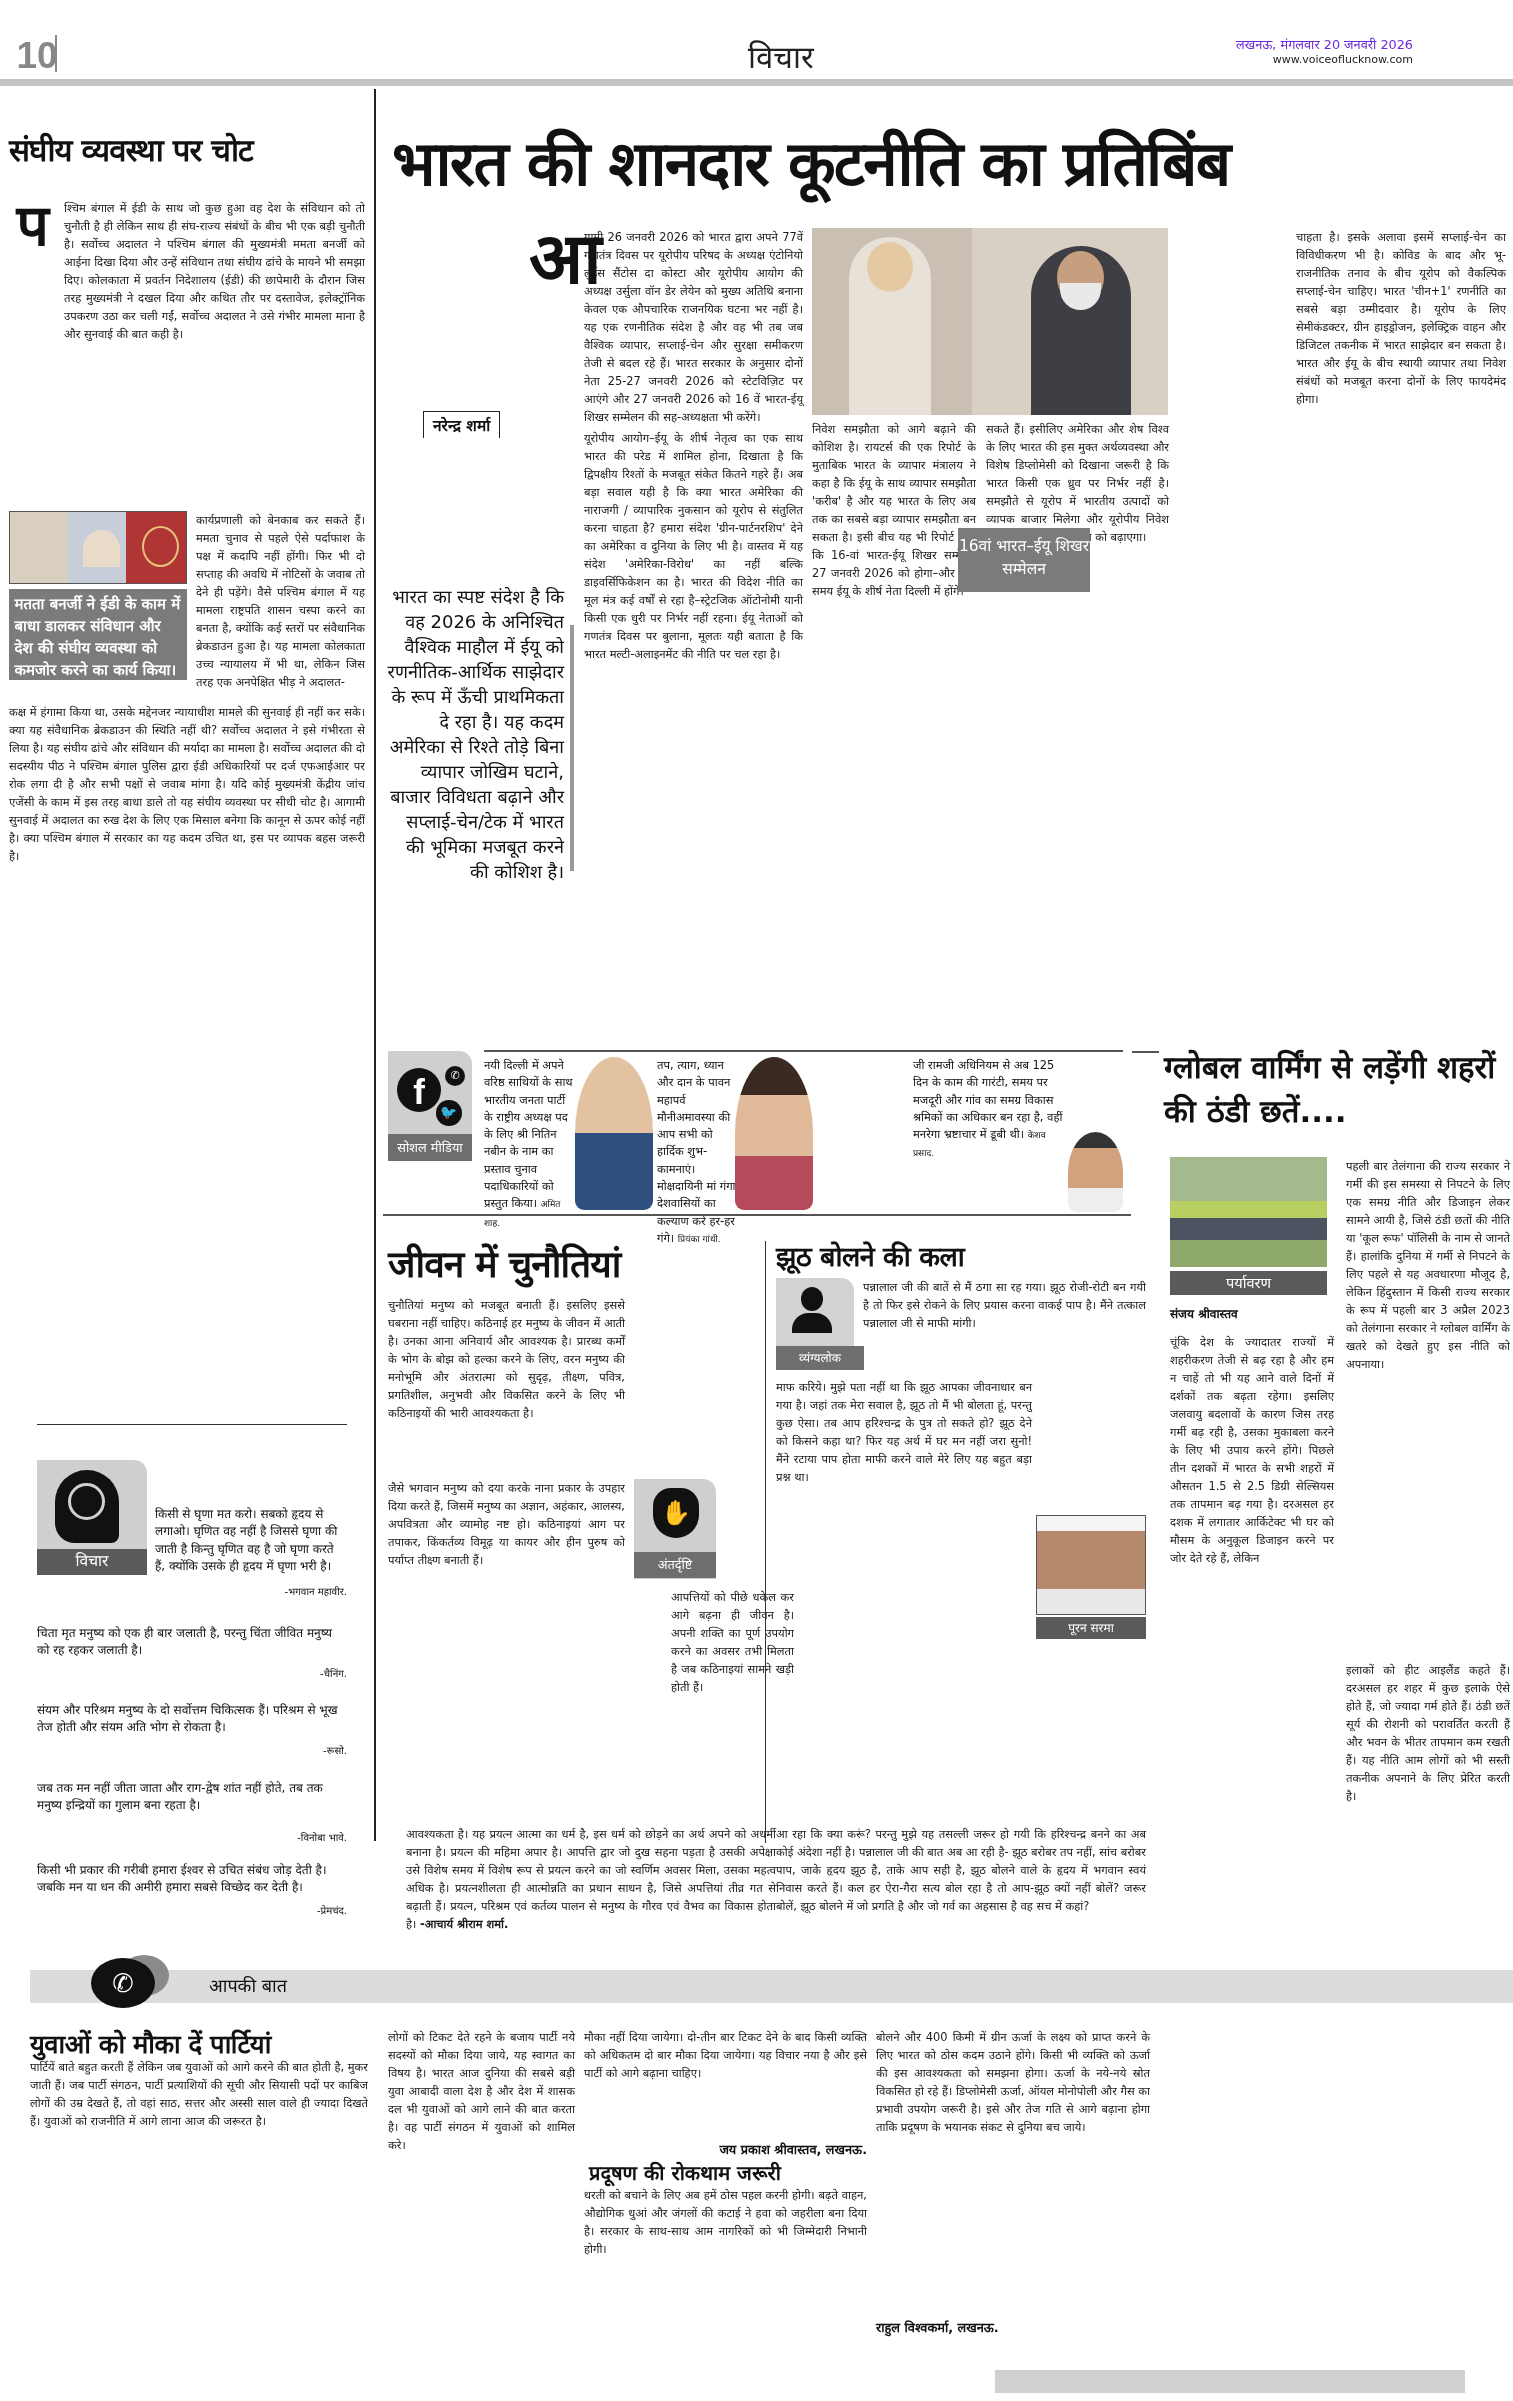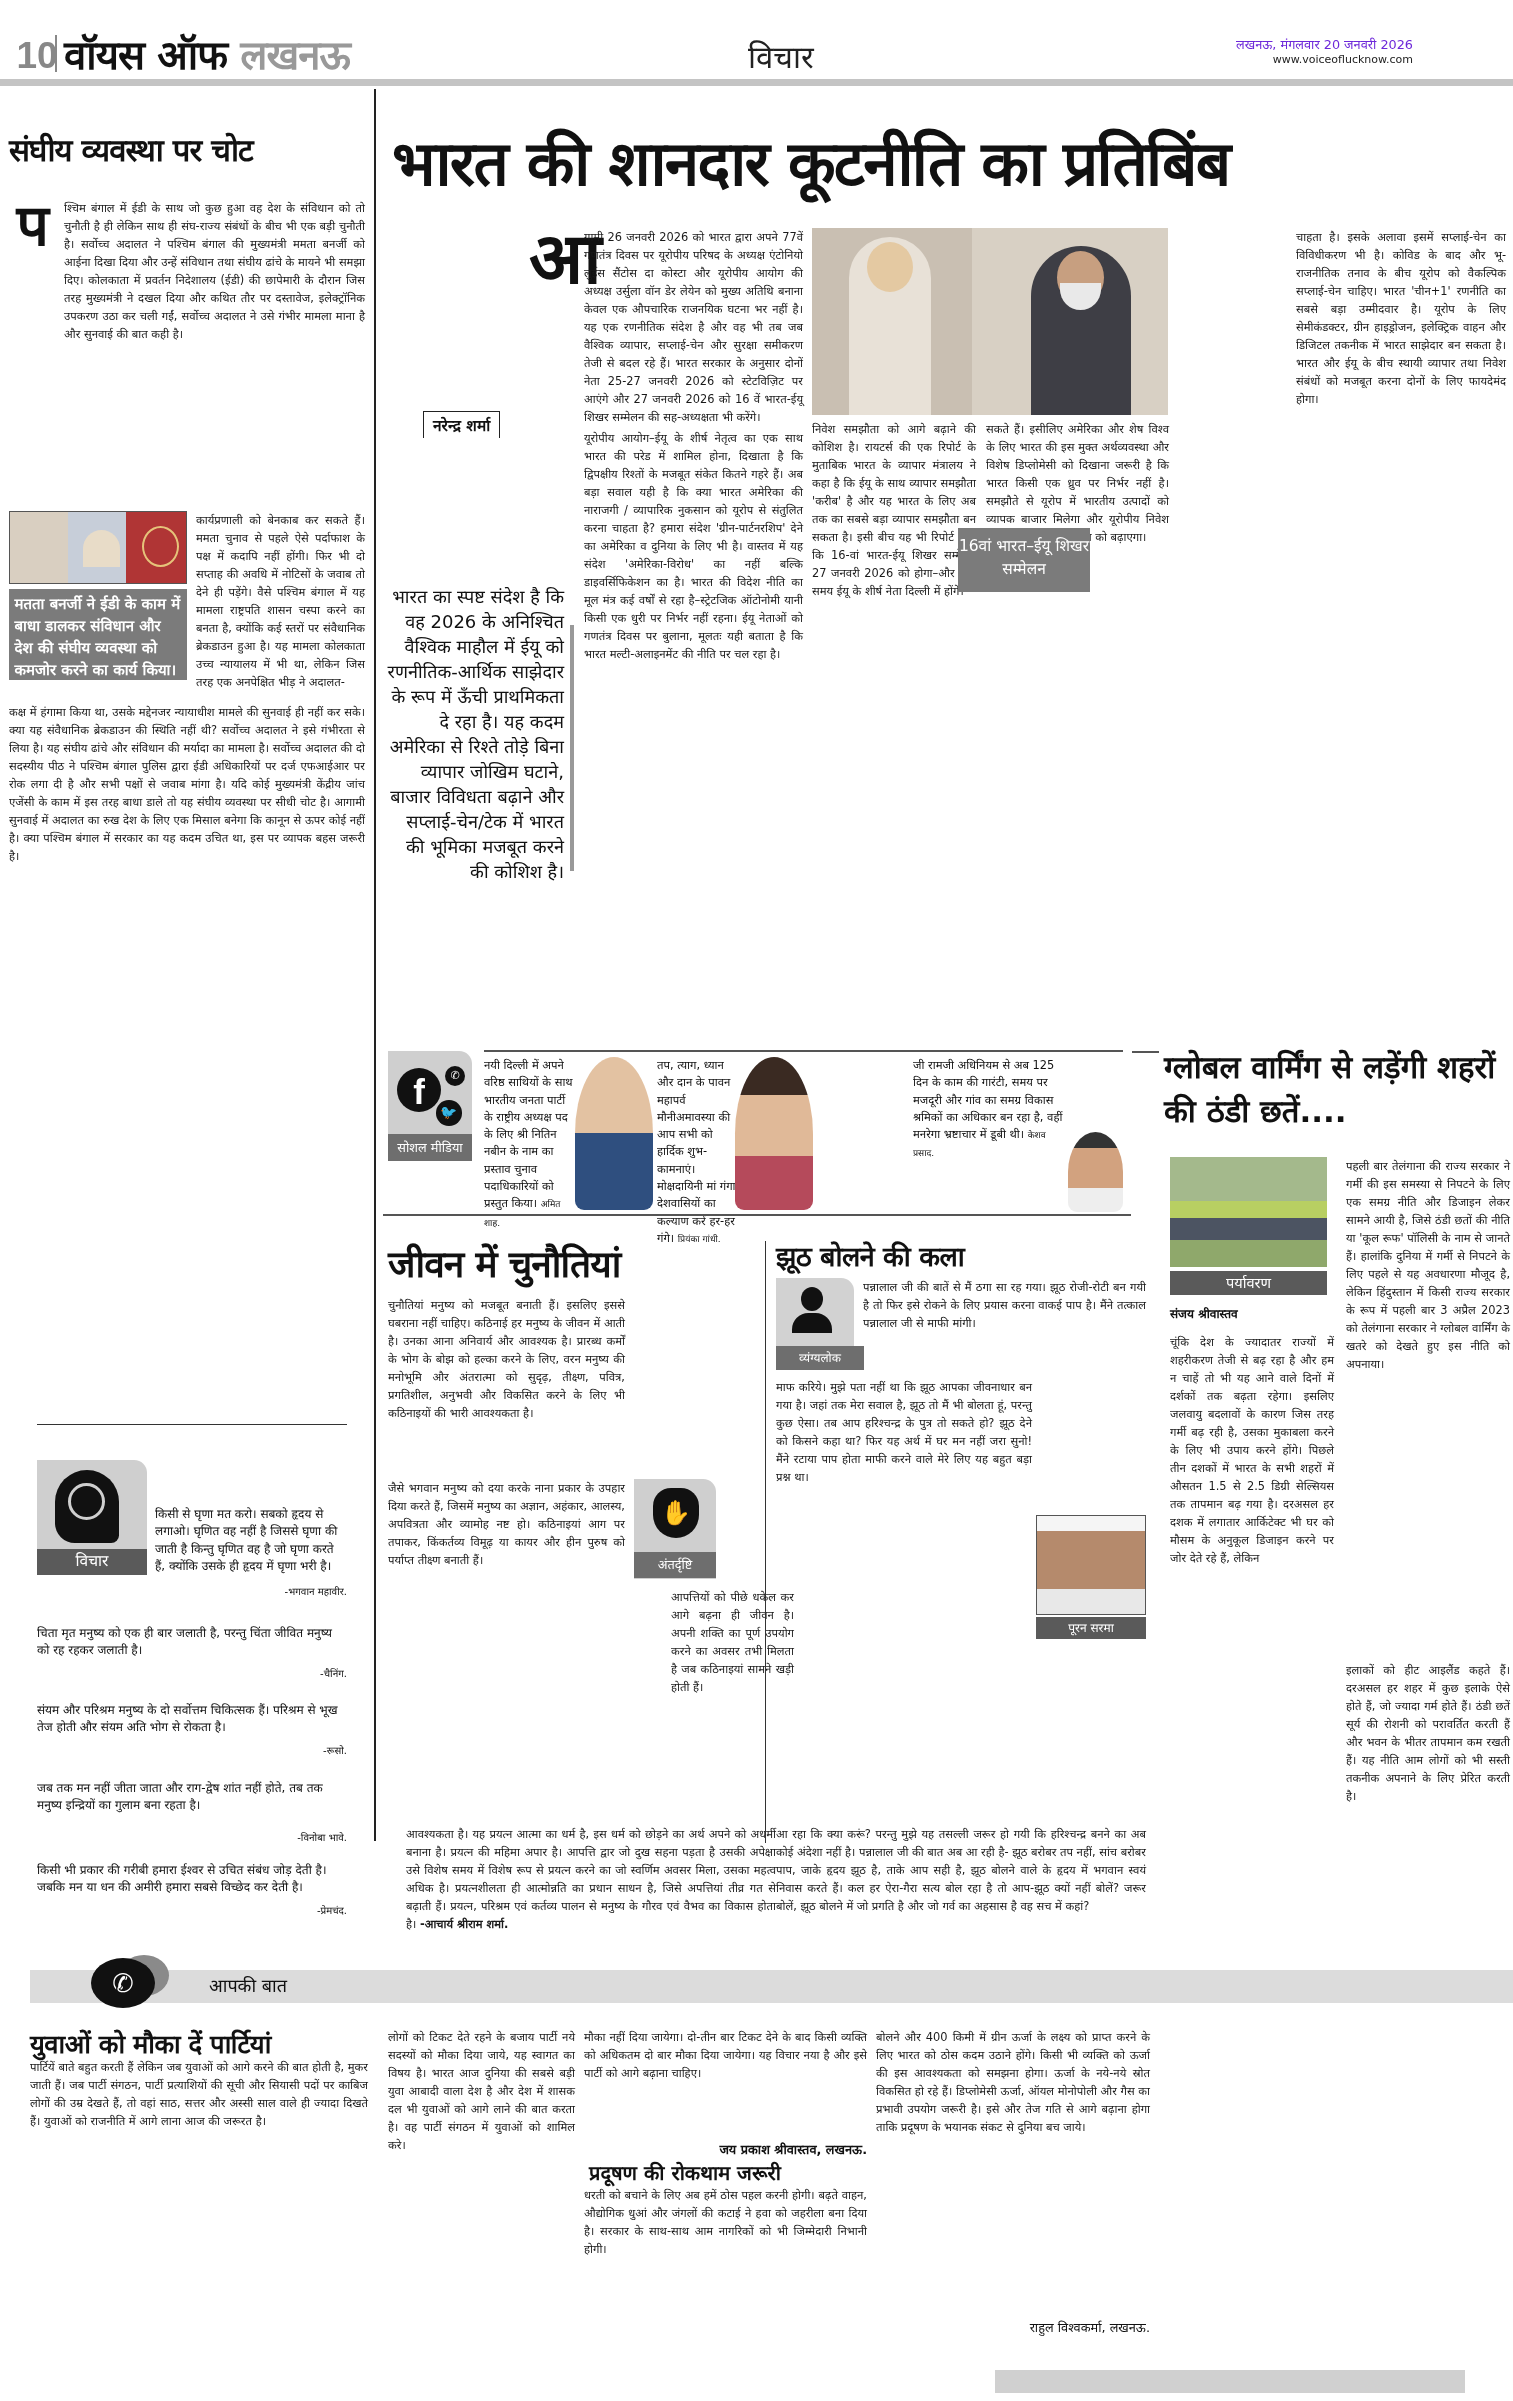--- a/index.html
+++ b/index.html
@@ -114,33 +114,29 @@
   #letters-bubble-back { left: 119px; top: 1955px; width: 50px; height: 41px; background: #8a8a8a; border-radius: 50%; }
   #letters-title { left: 173px; top: 1973px; font-size: 18px; font-weight: normal; margin-left: 36px; }
   #letter1-headline { left: 30px; top: 2026px; font-size: 25.6px; font-weight: bold; letter-spacing: -0.5px; }
   #letter1-col-a { left: 30px; top: 2058px; width: 338px; }
   #letter1-col-b { left: 388px; top: 2028px; width: 187px; }
   #letter1-col-c { left: 584px; top: 2028px; width: 283px; }
   #letter1-author { left: 584px; top: 2140px; width: 283px; text-align: right; font-size: 12.8px; font-weight: bold; }
   #letter2-headline { left: 589px; top: 2159px; font-size: 20px; font-weight: bold; }
   #letter2-col-a { left: 584px; top: 2186px; width: 283px; }
   #letter2-col-b { left: 876px; top: 2028px; width: 274px; }
-  #letter2-author { left: 876px; top: 2318px; width: 274px; text-align: right; font-size: 12.8px; font-weight: normal; }
+  #letter2-author { left: 876px; top: 2318px; width: 274px; text-align: left; font-size: 12.8px; font-weight: bold; }
   #bottom-rule { left: 995px; top: 2370px; width: 470px; height: 23px; background: #d0d0d0; }
 </style>
 </head>
 <body>
 
 <div class="abs" id="masthead">
   <div class="abs" id="page-num">10</div>
   <div class="abs" id="page-num-bar"></div>
-  <div class="abs" id="paper-name">
-    <span class="a">वॉयस ऑफ</span>
-    <span class="b">लखनऊ</span>
-  </div>
   <div class="abs" id="section-name">विचार</div>
   <div class="abs" id="date-line">लखनऊ, मंगलवार 20 जनवरी 2026</div>
   <div class="abs" id="site-url">www.voiceoflucknow.com</div>
 </div>
 <div class="abs" id="top-rule"></div>
 
 <div class="abs" id="col-left-divider"></div>
 <h2 class="abs" id="left-headline">संघीय व्यवस्था पर चोट</h2>
 <div class="abs" id="left-dropcap">प</div>
 <div class="abs body-text" id="left-article">श्चिम बंगाल में ईडी के साथ जो कुछ हुआ वह देश के संविधान को तो चुनौती है ही लेकिन साथ ही संघ-राज्य संबंधों के बीच भी एक बड़ी चुनौती है। सर्वोच्च अदालत ने पश्चिम बंगाल की मुख्यमंत्री ममता बनर्जी को आईना दिखा दिया और उन्हें संविधान तथा संघीय ढांचे के मायने भी समझा दिए। कोलकाता में प्रवर्तन निदेशालय (ईडी) की छापेमारी के दौरान जिस तरह मुख्यमंत्री ने दखल दिया और कथित तौर पर दस्तावेज, इलेक्ट्रॉनिक उपकरण उठा कर चली गईं, सर्वोच्च अदालत ने उसे गंभीर मामला माना है और सुनवाई की बात कही है।</div>

